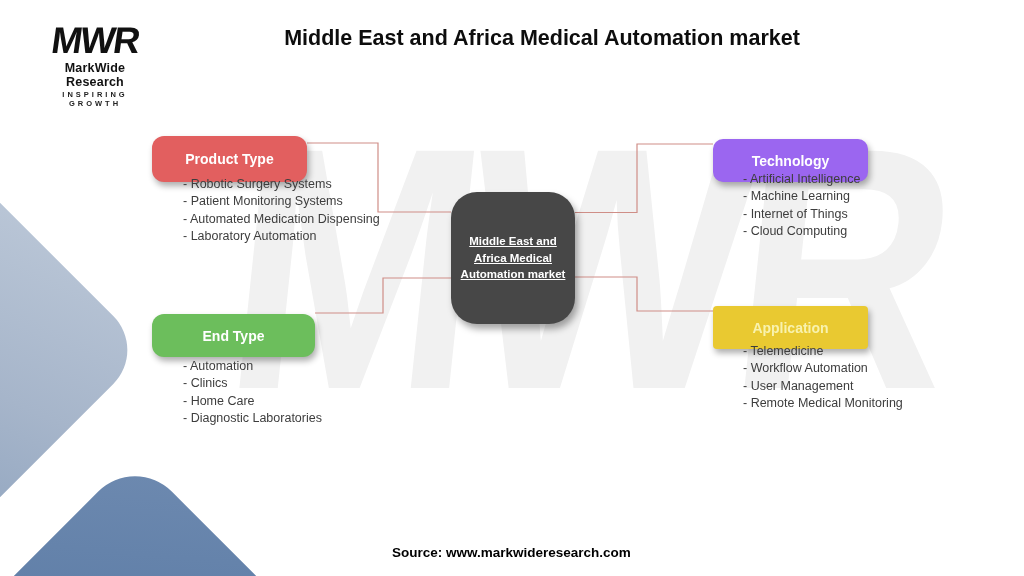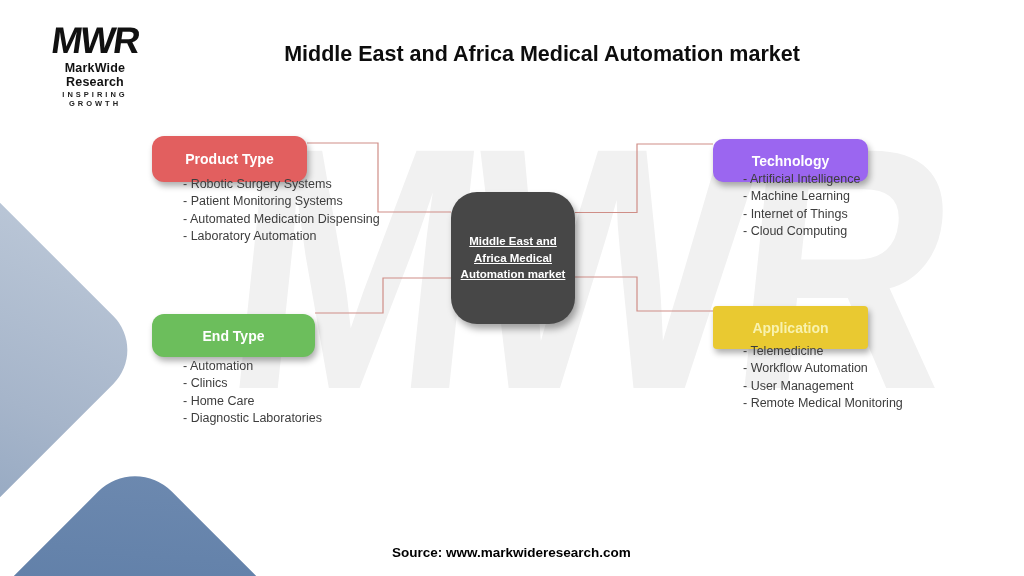--- a/index.html
+++ b/index.html
@@ -28,21 +28,21 @@
   
   .logo{position:absolute;left:20px;top:22px;z-index:3;width:150px;text-align:center;}
   .logo-mark{
     font-size:37px;font-weight:bold;color:#111;line-height:1;
     transform:skewX(-8deg);letter-spacing:-2px;width:110px;margin:0 auto;
   }
   .logo-name{font-size:12.5px;font-weight:bold;color:#111;margin-top:2px;letter-spacing:.2px;width:110px;margin-left:auto;margin-right:auto;}
   .logo-tagline{font-size:7.5px;font-weight:bold;color:#222;letter-spacing:3px;margin-top:1px;width:110px;margin-left:auto;margin-right:auto;}
   .page-title{
     position:absolute;left:120px;right:60px;top:26px;z-index:3;text-align:center;
-    font-size:21.5px;font-weight:bold;color:#0d0d0d;margin-top:16px;
+    font-size:21.5px;font-weight:bold;color:#0d0d0d;
   }
   
   .connectors{position:absolute;left:0;top:0;z-index:2;}
   
   .pill{
     position:absolute;z-index:3;display:flex;align-items:center;justify-content:center;
     font-size:14px;font-weight:bold;color:#fff;
     box-shadow:2px 4px 6px rgba(0,0,0,.32);
     margin-top:16px;
   }

